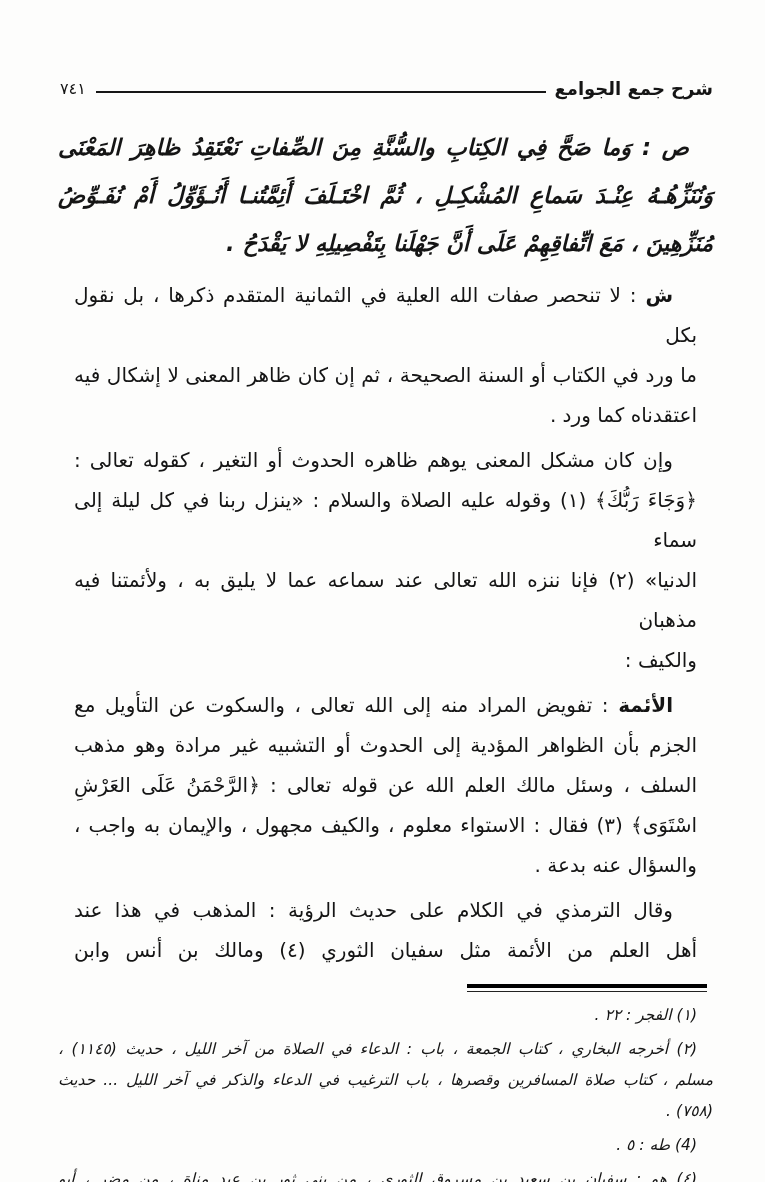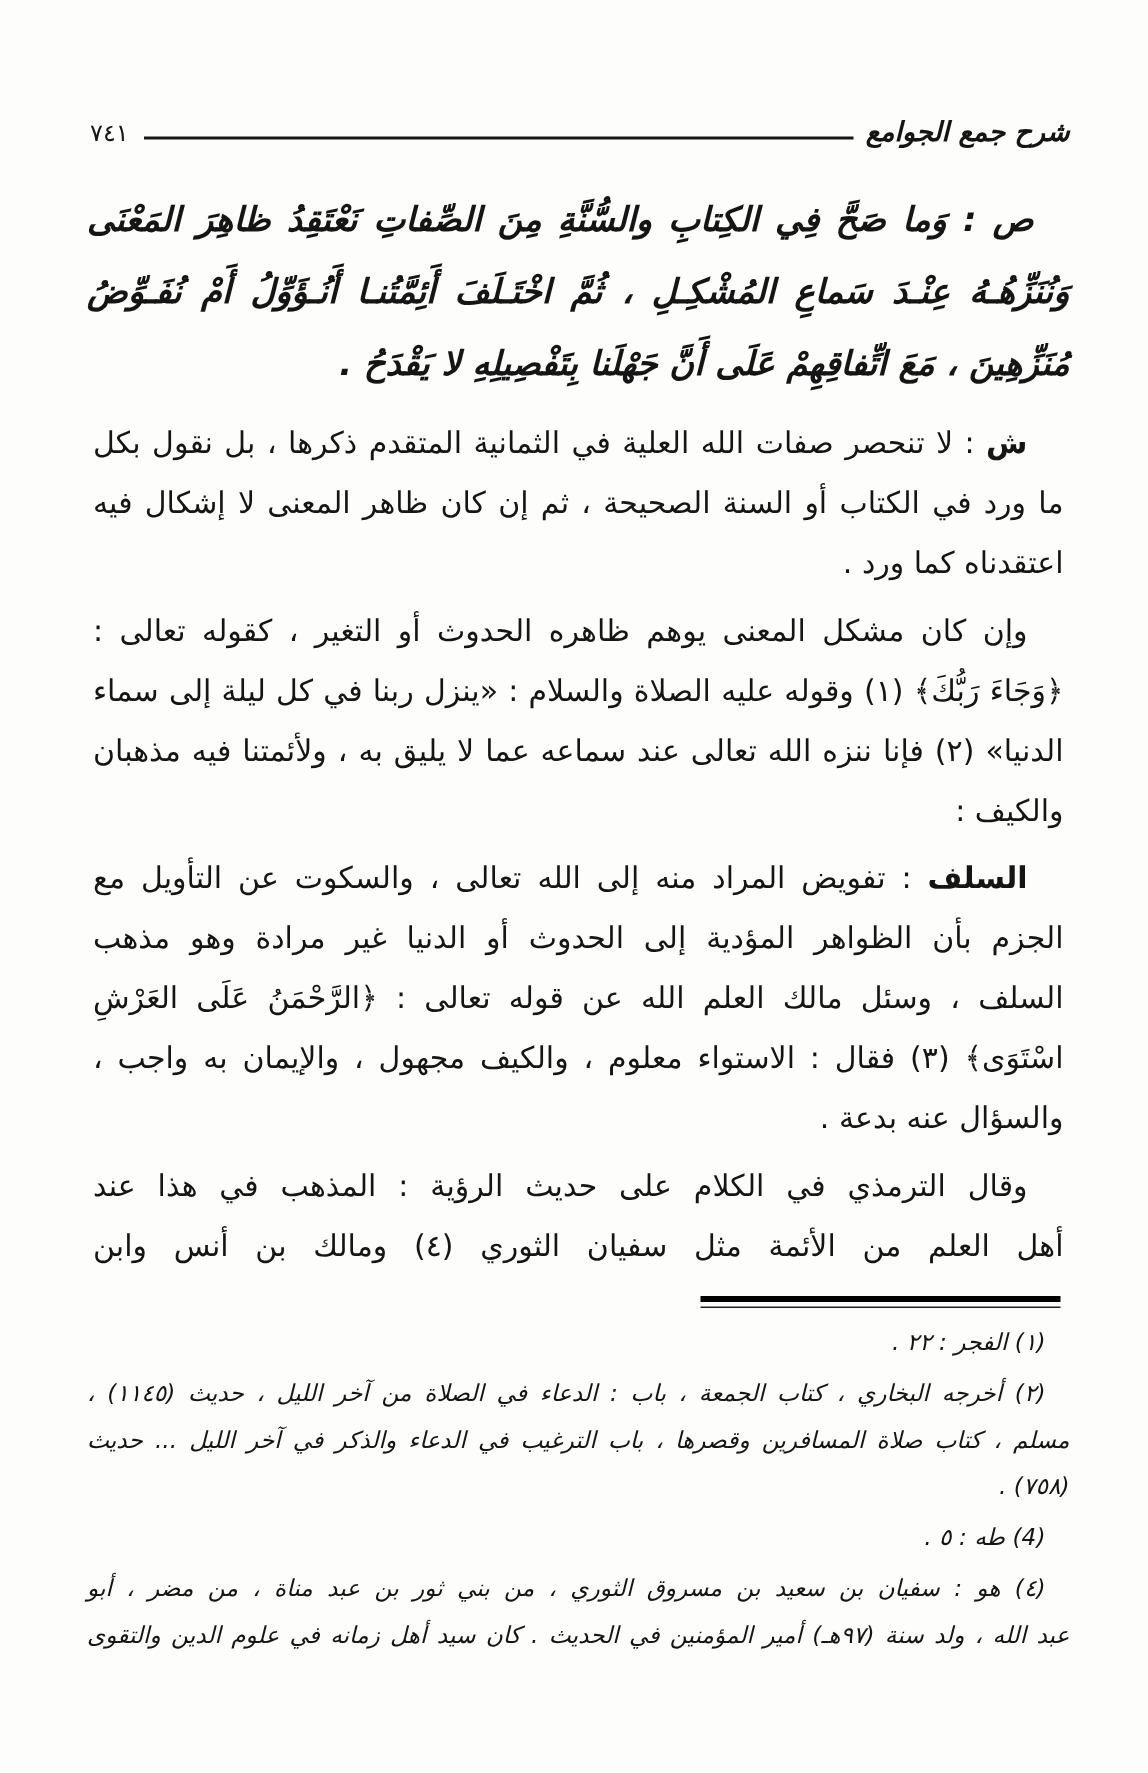--- a/index.html
+++ b/index.html
@@ -15,39 +15,39 @@
     box-sizing: border-box;
     width: 765px; height: 1182px;
     padding: 78px 52px 0 58px;
   }
   
   .hdr {
     display: flex;
     align-items: center;
     font-size: 18px;
   }
-  .hdr-title { font-weight: bold; white-space: nowrap; letter-spacing: 0; font-style: italic; }
+  .hdr-title { font-weight: bold; white-space: nowrap; letter-spacing: 0; }
   .hdr-rule  { flex: 1; border-bottom: 2.5px solid #161616; margin: 6px 8px 0 10px; height: 0; }
   .hdr-num   { font-size: 16px; white-space: nowrap; padding-left: 2px; }
   
   .ln { text-align: justify; text-align-last: justify; white-space: normal; }
   .ln.end { text-align-last: right; }
   .ind  { text-indent: 24px; }
   .find { text-indent: 16px; }
   
   .matn {
     margin-top: 24px;
     font-weight: bold;
     font-size: 22.5px;
   }
   .matn .ln { line-height: 48px; font-style: italic; }
   
   .commentary { font-size: 20px; margin-top: 8px; }
   .commentary .ln { line-height: 40px; }
-  .commentary .para { margin: 5px 4px; }
+  .commentary .para { margin: 5px 16px; }
   .lead { font-weight: bold; }
   
   .fn-sep {
     width: 240px;
     height: 3px;
     margin: 14px 6px 8px auto;
     border-top: 4.5px solid #000;
     border-bottom: 1.5px solid #222;
   }
   .footnotes { font-size: 15.5px; }
@@ -80,22 +80,22 @@
     </div>
 
     <div class="para">
       <div class="ln ind">وإن كان مشكل المعنى يوهم ظاهره الحدوث أو التغير ، كقوله تعالى :</div>
       <div class="ln">﴿وَجَاءَ رَبُّكَ﴾ (١) وقوله عليه الصلاة والسلام : «ينزل ربنا في كل ليلة إلى سماء</div>
       <div class="ln">الدنيا» (٢) فإنا ننزه الله تعالى عند سماعه عما لا يليق به ، ولأئمتنا فيه مذهبان</div>
       <div class="ln end">والكيف :</div>
     </div>
 
     <div class="para">
-      <div class="ln ind"><span class="lead">السلف</span><span> : تفويض المراد منه إلى الله تعالى ، والسكوت عن التأويل مع</span></div>
-      <div class="ln">الجزم بأن الظواهر المؤدية إلى الحدوث أو الدنيا غير مرادة وهو مذهب</div>
+      <div class="ln ind"><span class="lead">الأئمة</span><span> : تفويض المراد منه إلى الله تعالى ، والسكوت عن التأويل مع</span></div>
+      <div class="ln">الجزم بأن الظواهر المؤدية إلى الحدوث أو التشبيه غير مرادة وهو مذهب</div>
       <div class="ln">السلف ، وسئل مالك العلم الله عن قوله تعالى : ﴿الرَّحْمَنُ عَلَى العَرْشِ</div>
       <div class="ln">اسْتَوَى﴾ (٣) فقال : الاستواء معلوم ، والكيف مجهول ، والإيمان به واجب ،</div>
       <div class="ln end">والسؤال عنه بدعة .</div>
     </div>
 
     <div class="para">
       <div class="ln ind">وقال الترمذي في الكلام على حديث الرؤية : المذهب في هذا عند</div>
       <div class="ln">أهل العلم من الأئمة مثل سفيان الثوري (٤) ومالك بن أنس وابن</div>
     </div>
 

